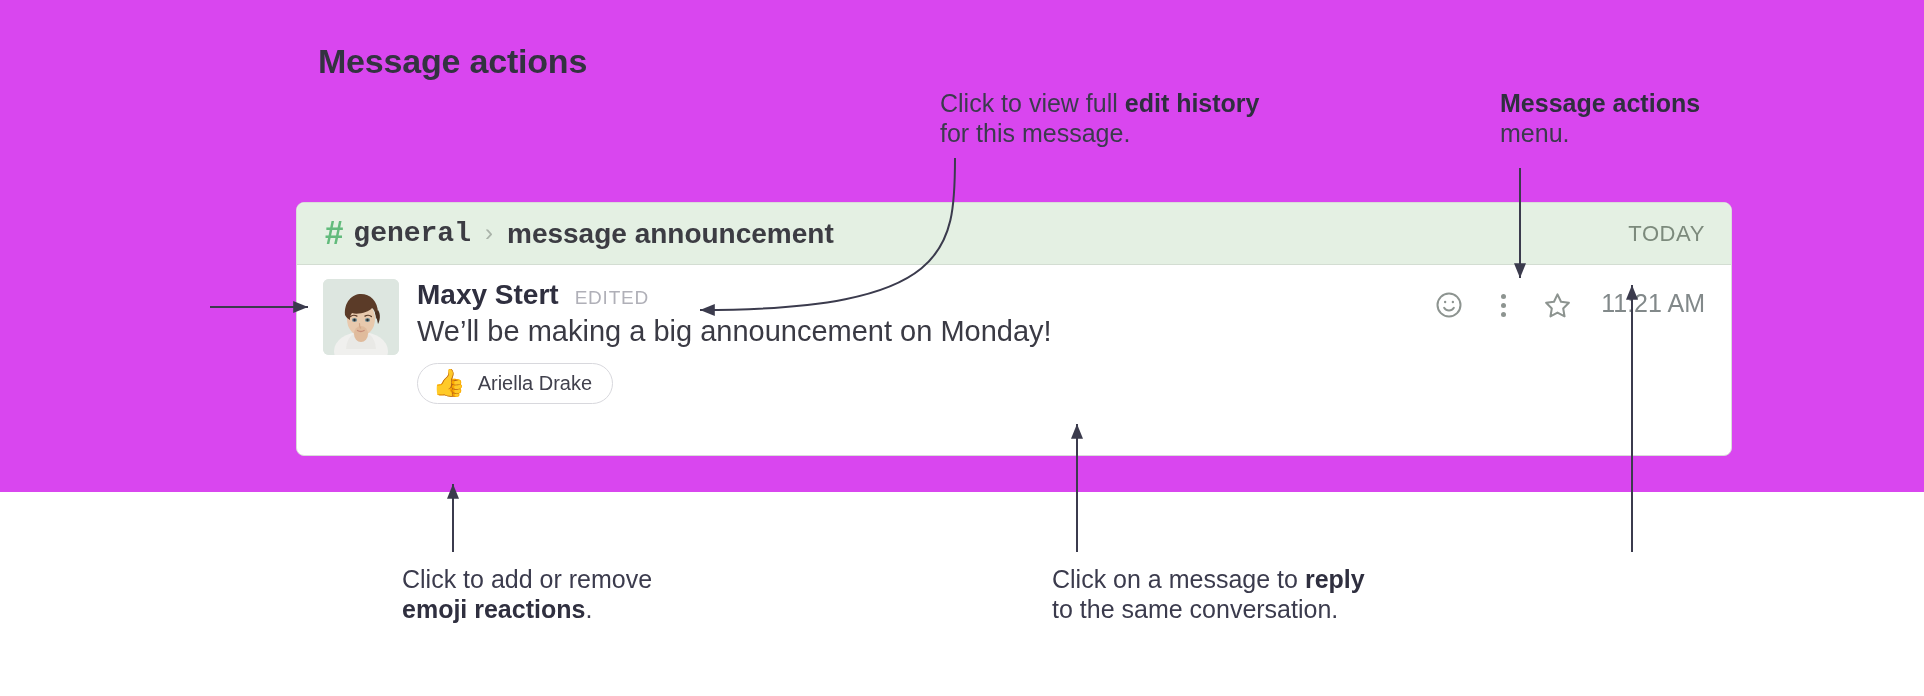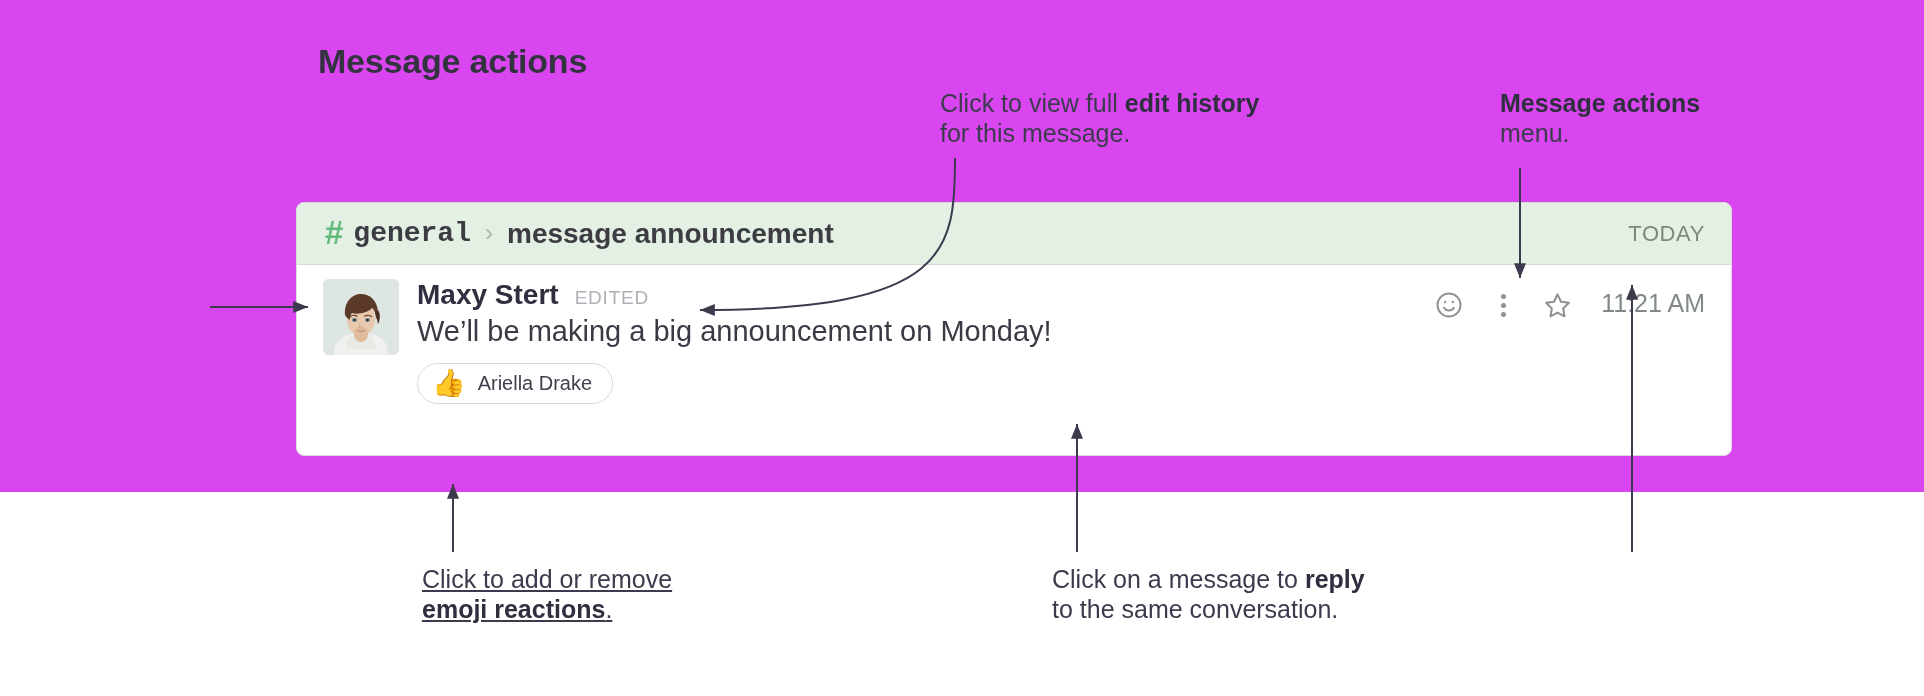--- a/index.html
+++ b/index.html
@@ -35,21 +35,21 @@
     line-height: 1.2;
     color: #3b3b4d;
     font-weight: 400;
     white-space: pre-line;
   }
   .annot b { font-weight: 700; color: #2f2f3f; }
 
   .annot-edit-history { left: 940px; top: 88px; width: 420px; }
   .annot-actions-menu { left: 1500px; top: 88px; width: 300px; }
   .annot-user-card    { left: 36px;  top: 292px; width: 220px; }
-  .annot-reactions    { left: 422px; top: 564px; width: 330px; text-decoration: underline; }
+  .annot-reactions    { left: 402px; top: 564px; width: 330px; }
   .annot-reply        { left: 1052px;top: 564px; width: 400px; }
   .annot-timestamp    { left: 1602px;top: 564px; width: 300px; }
 
   
   #connectors {
     position: absolute;
     left: 0; top: 0;
     width: 1924px; height: 696px;
     pointer-events: none;
   }

